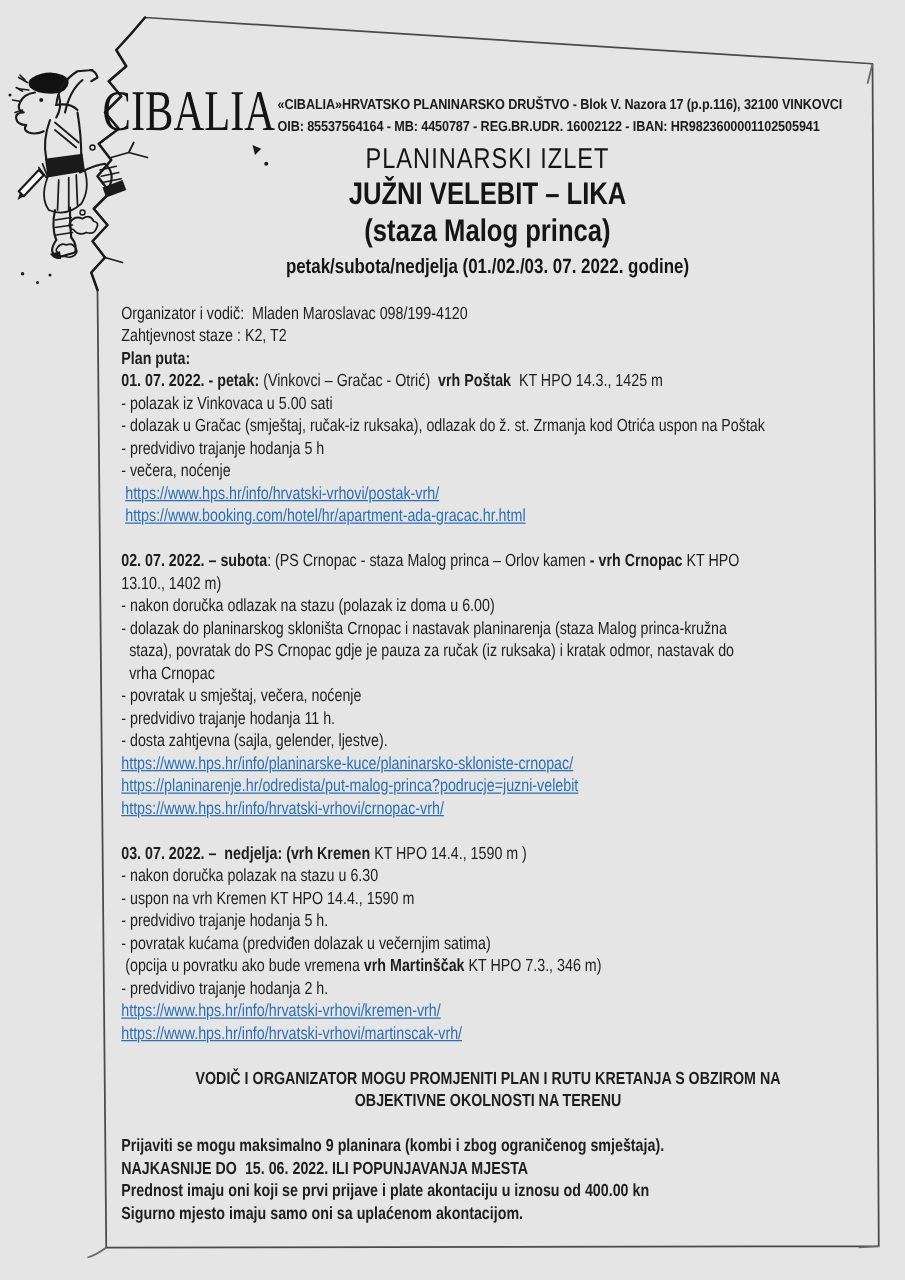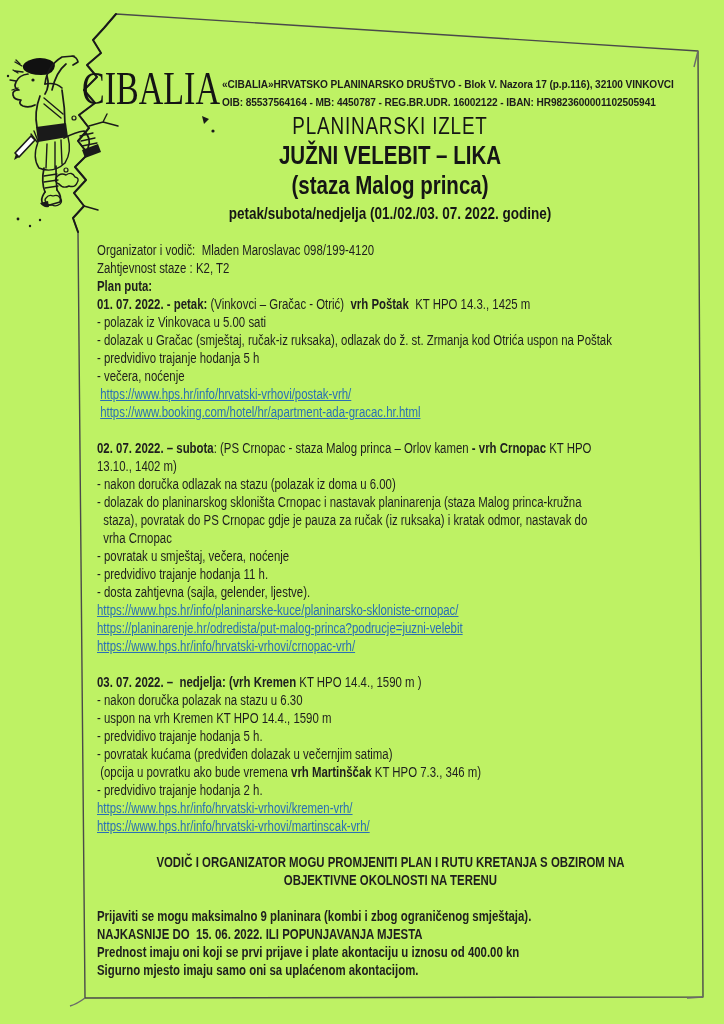--- a/index.html
+++ b/index.html
@@ -1,18 +1,18 @@
 <!DOCTYPE html>
 <html style="--link: #2a6fb5;"><head>
 <meta charset="utf-8">
 <style>
   html,body{margin:0;padding:0;background:#ffffff;}
   .canvas{
     position:relative; width:724px; height:1024px; overflow:hidden;
-    background:#bef264; font-family:"Liberation Sans", sans-serif; color:#1f1f1f;
+    background:#e5e5e5; font-family:"Liberation Sans", sans-serif; color:#1f1f1f;
   }
   svg.art{position:absolute; left:0; top:0; width:724px; height:1024px;}
   .logo{
     position:absolute; left:82px; top:62px;
     font-family:"Liberation Serif", serif; font-size:46px; font-weight:400;
     color:#141414; transform:scaleX(0.74); transform-origin:0 0; white-space:nowrap;
   }
   .org-header{
     position:absolute; left:222px; top:76px; width:560px;
     font-size:11.5px; font-weight:700; line-height:17.5px; color:#1b1b1b;

